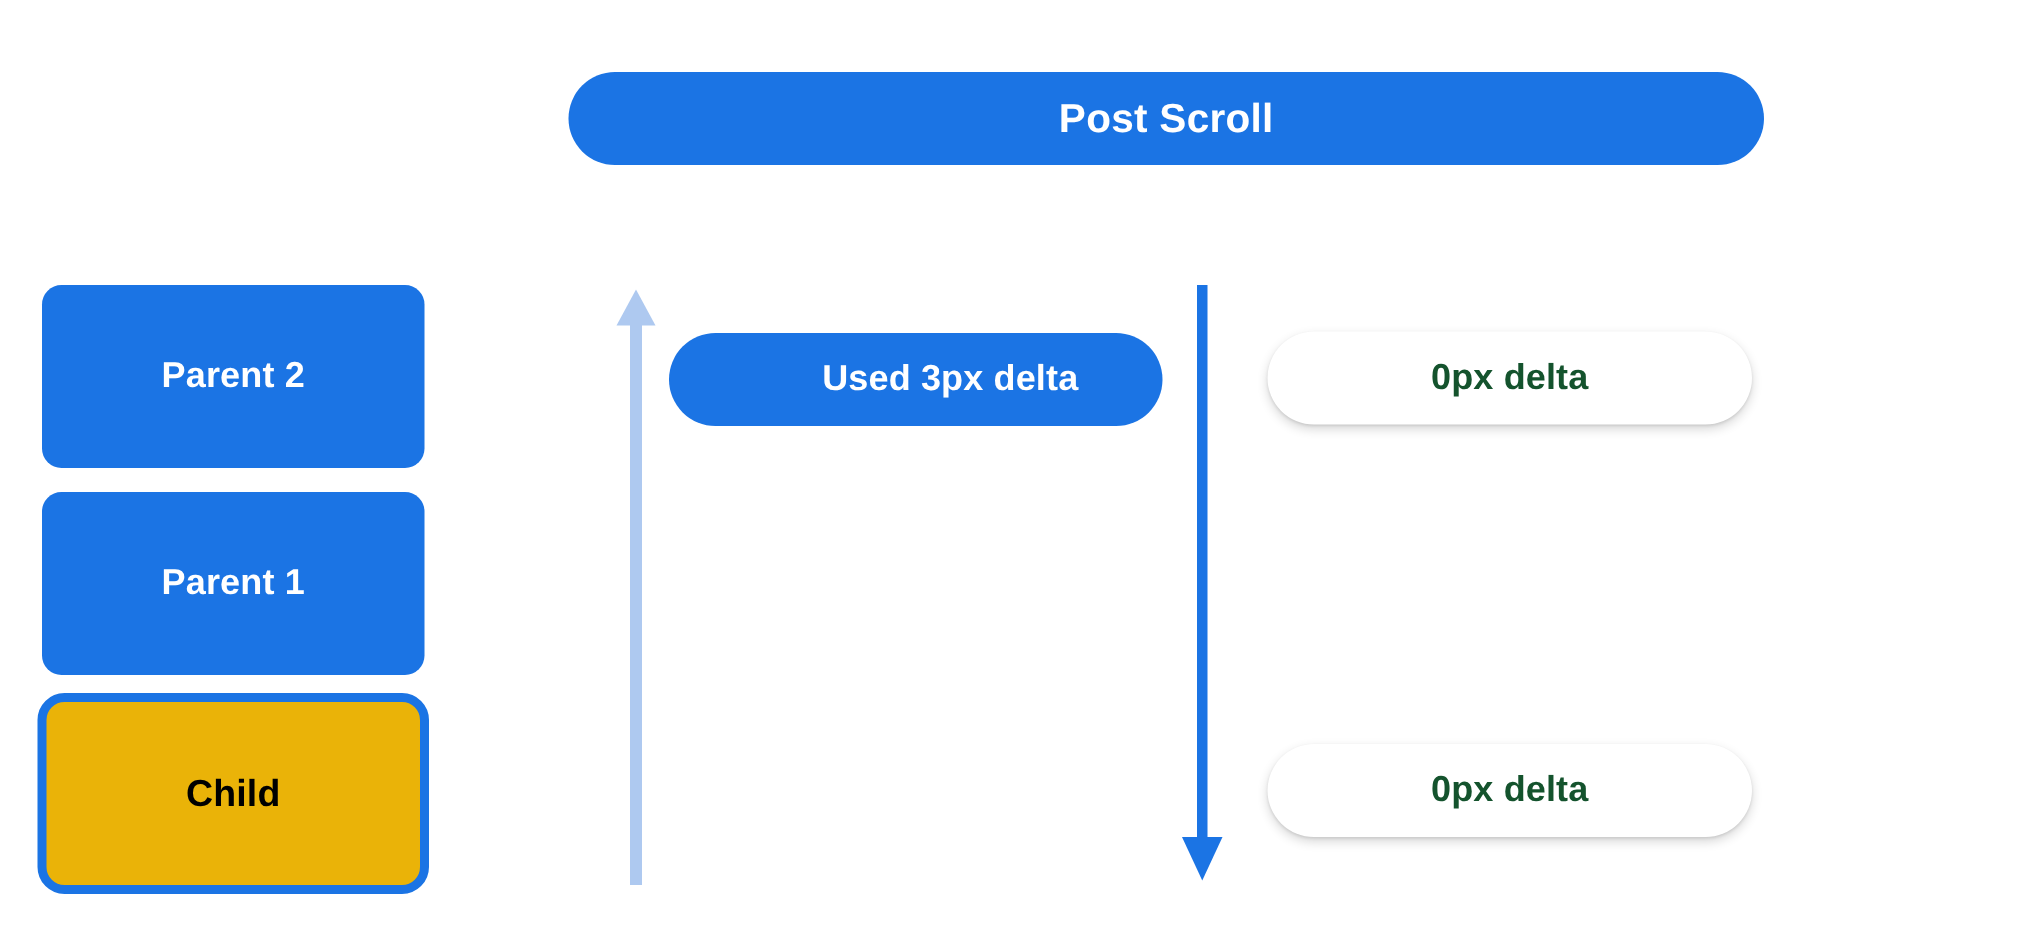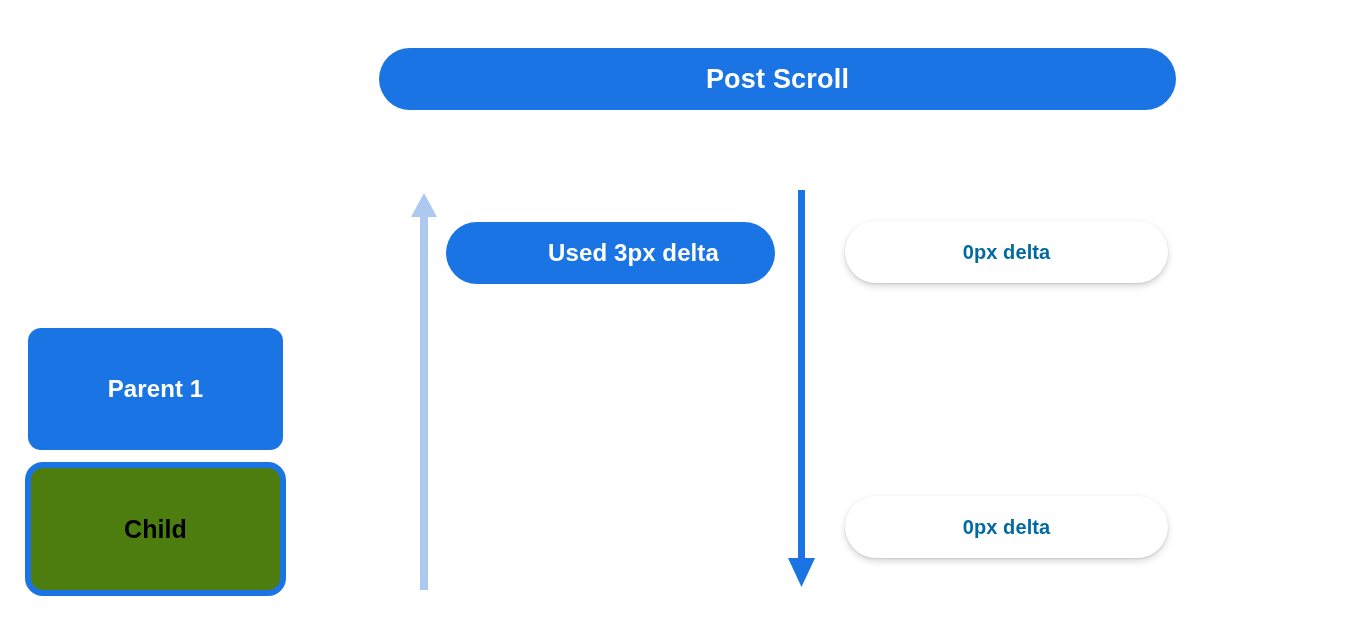--- a/index.html
+++ b/index.html
@@ -61,21 +61,21 @@
     letter-spacing: 0.1px;
   }
   #node-parent2 { top: 190px; }
   #node-parent1 { top: 328px; }
 
   .node-box.outlined {
     left: 25px;
     top: 462px;
     width: 261px;
     height: 134px;
-    background: #4d7c0f;
+    background: #eab308;
     border: 6px solid #1b74e4;
     border-radius: 18px;
   }
   .node-box.outlined .label {
     color: #000000;
     font-size: 25px;
     font-weight: bold;
     letter-spacing: 0.1px;
   }
 
@@ -125,37 +125,40 @@
     width: 323px;
     height: 62px;
     background: #ffffff;
     border-radius: 31px;
     display: flex;
     align-items: center;
     justify-content: center;
     box-shadow: 0 3px 7px rgba(0,0,0,0.16), 0 1px 2px rgba(0,0,0,0.10);
   }
   .pill-white .label {
-    color: #0369a1;
-    font-size: 20px;
+    color: #14532d;
+    font-size: 24px;
     font-weight: bold;
     letter-spacing: 0.1px;
   }
   #pill-delta-top    { top: 221px; }
   #pill-delta-bottom { top: 496px; }
 </style>
 </head>
 <body>
 
 <div id="stage">
 
   <div class="header-pill" id="header-pill">
     <span class="label">Post Scroll</span>
   </div>
 
+  <div class="node-box filled" id="node-parent2">
+    <span class="label">Parent 2</span>
+  </div>
 
   <div class="node-box filled" id="node-parent1">
     <span class="label">Parent 1</span>
   </div>
 
   <div class="node-box outlined" id="node-child">
     <span class="label">Child</span>
   </div>
 
   <svg class="arrow" id="arrow-up" viewBox="0 0 32 400">

